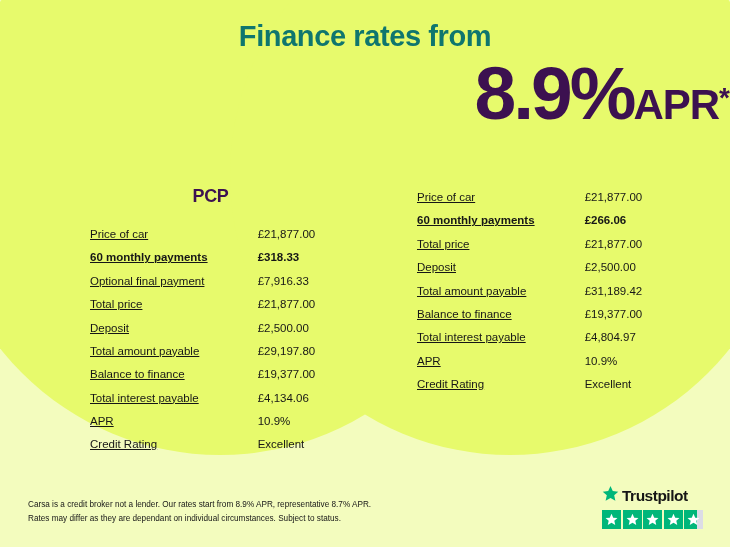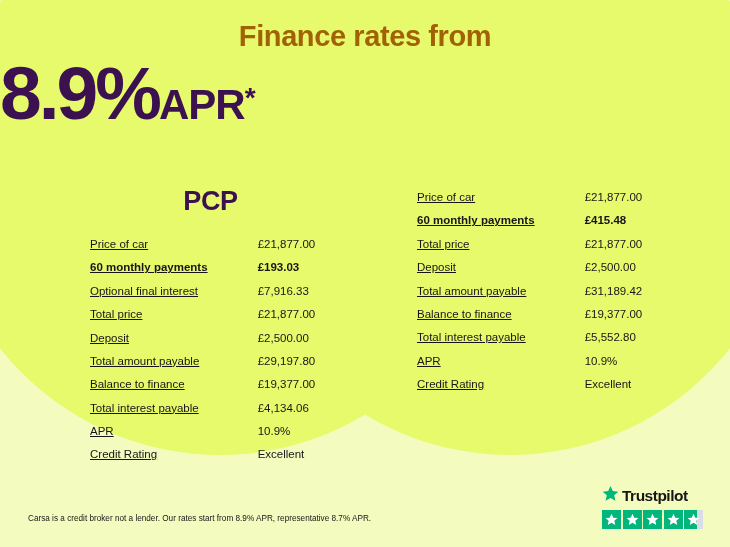--- a/index.html
+++ b/index.html
@@ -22,29 +22,29 @@
   .blob-left  { width:560px; height:560px; left:-60px;  top:-105px; }
   .blob-right { width:560px; height:560px; left:230px;  top:-105px; }
 
   
   .content { position:absolute; inset:0; z-index:2; }
 
   .headline {
     position:absolute;
     top:20px; left:0; right:0;
     text-align:center;
-    color:#a16207;
+    color:#0f766e;
     font-weight:bold;
     font-size:29px;
     letter-spacing:-0.4px;
   }
   .rate-line {
     position:absolute;
     top:56px; left:0; right:0;
-    text-align:left;
+    text-align:right;
     color:#3C1150;
     white-space:nowrap;
   }
   .rate-big {
     font-size:75px;
     font-weight:bold;
     letter-spacing:-3px;
     line-height:1;
     vertical-align:baseline;
   }
@@ -64,21 +64,21 @@
 
   
   .tables { position:absolute; top:186px; left:0; right:0; }
   .table-col { position:absolute; width:265px; }
   .col-pcp { left:78px; }
   .col-hp  { left:405px; }
 
   .table-title {
     color:#3C1150;
     font-weight:bold;
-    font-size:27px;
+    font-size:18px;
     text-align:center;
     margin-bottom:16px;
     letter-spacing:-0.3px;
   }
   table { width:100%; border-collapse:collapse; }
   td {
     font-size:11.5px;
     color:#161616;
     padding:5px 0 5.5px 0;
     line-height:1.12;
@@ -164,24 +164,24 @@
       <div class="table-col col-pcp">
         <div class="table-title">PCP</div>
         <table>
           <tbody id="tbody-0">
               <tr>
                 <td class="label">Price of car</td>
                 <td class="value">£21,877.00</td>
               </tr>
               <tr class="highlight">
                 <td class="label">60 monthly payments</td>
-                <td class="value">£193.03</td>
-              </tr>
-              <tr>
-                <td class="label">Optional final interest</td>
+                <td class="value">£318.33</td>
+              </tr>
+              <tr>
+                <td class="label">Optional final payment</td>
                 <td class="value">£7,916.33</td>
               </tr>
               <tr>
                 <td class="label">Total price</td>
                 <td class="value">£21,877.00</td>
               </tr>
               <tr>
                 <td class="label">Deposit</td>
                 <td class="value">£2,500.00</td>
               </tr>
@@ -211,58 +211,59 @@
 
       <div class="table-col col-hp">
         <table>
           <tbody id="tbody-1">
               <tr>
                 <td class="label">Price of car</td>
                 <td class="value">£21,877.00</td>
               </tr>
               <tr class="highlight">
                 <td class="label">60 monthly payments</td>
-                <td class="value">£415.48</td>
+                <td class="value">£266.06</td>
               </tr>
               <tr>
                 <td class="label">Total price</td>
                 <td class="value">£21,877.00</td>
               </tr>
               <tr>
                 <td class="label">Deposit</td>
                 <td class="value">£2,500.00</td>
               </tr>
               <tr>
                 <td class="label">Total amount payable</td>
                 <td class="value">£31,189.42</td>
               </tr>
               <tr>
                 <td class="label">Balance to finance</td>
                 <td class="value">£19,377.00</td>
               </tr>
               <tr>
                 <td class="label">Total interest payable</td>
-                <td class="value">£5,552.80</td>
+                <td class="value">£4,804.97</td>
               </tr>
               <tr>
                 <td class="label">APR</td>
                 <td class="value">10.9%</td>
               </tr>
               <tr>
                 <td class="label">Credit Rating</td>
                 <td class="value">Excellent</td>
               </tr>
             </tbody>
         </table>
       </div>
 
     </div>
 
     <div class="footer-note">
       <div>Carsa is a credit broker not a lender. Our rates start from 8.9% APR, representative 8.7% APR.</div>
+      <div>Rates may differ as they are dependant on individual circumstances. Subject to status.</div>
     </div>
 
     <div class="trustpilot">
       <div class="tp-wordmark">
         <span class="tp-logo-star">
           <svg width="17" height="17" viewBox="0 0 24 24" aria-hidden="true">
             <polygon points="12,1.4 15.2,8.6 23,9.4 17.2,14.5 18.9,22.2 12,18.2 5.1,22.2 6.8,14.5 1,9.4 8.8,8.6" fill="#00B67A"></polygon>
           </svg>
         </span>
         <span class="tp-name">Trustpilot</span>

